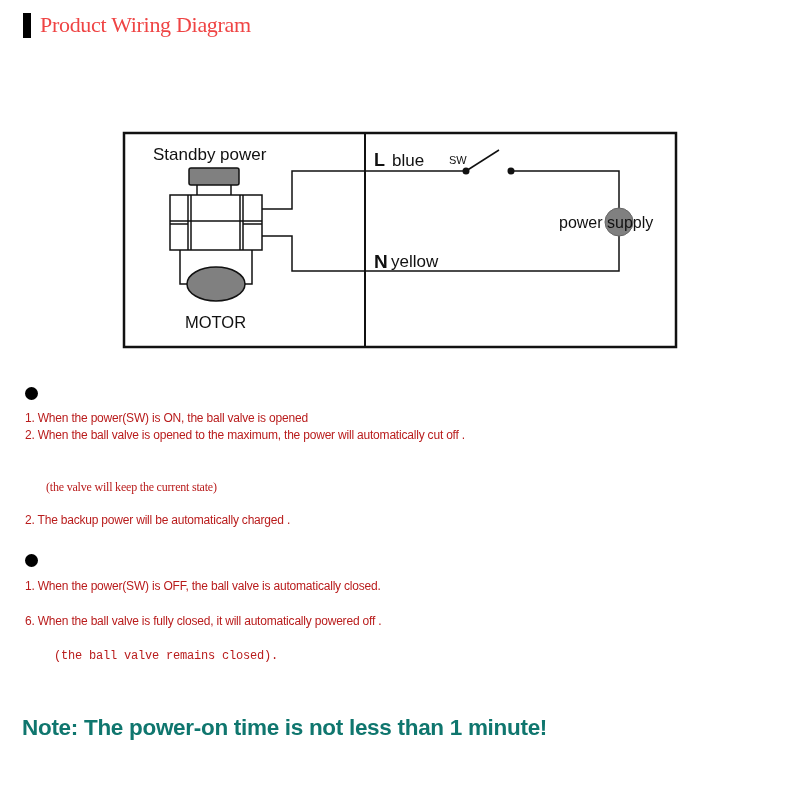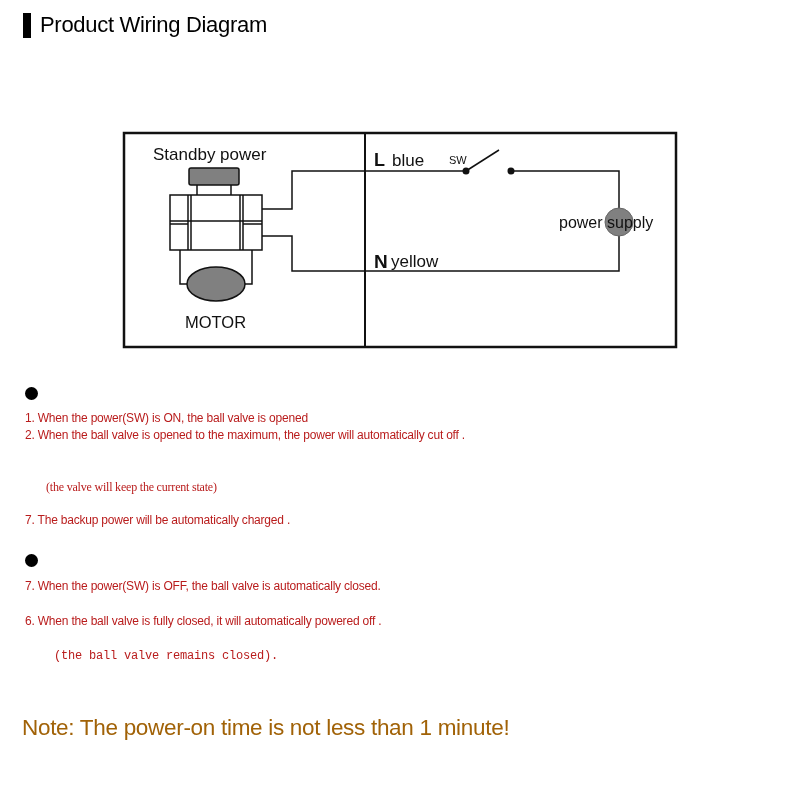--- a/index.html
+++ b/index.html
@@ -1,24 +1,24 @@
 <!DOCTYPE html>
 <html><head>
   <meta charset="utf-8">
   <style>
     html, body { margin: 0; padding: 0; background: #ffffff; }
     body { width: 800px; height: 800px; position: relative; overflow: hidden;
            font-family: "Liberation Sans", "DejaVu Sans", sans-serif; color: #111; }
     .title-bar { position: absolute; left: 23px; top: 13px; width: 8px; height: 25px; background: #000; }
-    .title { position: absolute; left: 40px; top: 12px; font-size: 22px; letter-spacing: -0.3px; color: #000000; }
+    .title { position: absolute; left: 40px; top: 12px; font-size: 22px; letter-spacing: -0.3px; color: #ef4444; font-family: Liberation Serif, serif; }
     svg.diagram { position: absolute; left: 0; top: 0; }
     .diagram text { font-family: "Liberation Sans", "DejaVu Sans", sans-serif; fill: #111; }
     .bullet { position: absolute; left: 25px; width: 13px; height: 13px; border-radius: 50%; background: #000; }
     .line { position: absolute; font-size: 12px; color: #b91c1c; white-space: nowrap; letter-spacing: -0.2px; }
-    .note { position: absolute; left: 22px; top: 715px; font-size: 22.5px; color: #a16207; white-space: nowrap; letter-spacing: -0.3px; }
+    .note { position: absolute; left: 22px; top: 715px; font-size: 22.5px; color: #0f766e; white-space: nowrap; letter-spacing: -0.3px; font-weight: bold; }
   </style>
 </head>
 <body>
 
 <div class="title-bar"></div>
 <div class="title">Product Wiring Diagram</div>
 
 <svg class="diagram" width="800" height="400" viewBox="0 0 800 400">
 
   <rect x="124" y="133" width="552" height="214" fill="none" stroke="#111" stroke-width="2.5"></rect>
@@ -65,20 +65,20 @@
   <text x="559" y="228" font-size="16">power supply</text>
 
   <text x="374" y="268" font-size="19" font-weight="bold">N</text>
   <text x="391" y="267" font-size="17">yellow</text>
 </svg>
 
 <div class="bullet" style="top:387px;"></div>
 <div class="line" style="left:25px; top:411px;">1.  When the power(SW) is ON, the ball valve is opened</div>
 <div class="line" style="left:25px; top:428px;">2.  When the ball valve is opened to the maximum, the power will automatically cut off .</div>
 <div class="line" style="left:46px; top:480px;font-family:Liberation Serif, serif;">(the valve will keep the current state)</div>
-<div class="line" style="left:25px; top:513px;">7.  The backup power will be automatically charged .</div>
+<div class="line" style="left:25px; top:513px;">2.  The backup power will be automatically charged .</div>
 
 <div class="bullet" style="top:554px;"></div>
-<div class="line" style="left:25px; top:579px;">7.  When the power(SW) is OFF, the ball valve is automatically closed.</div>
+<div class="line" style="left:25px; top:579px;">1.  When the power(SW) is OFF, the ball valve is automatically closed.</div>
 <div class="line" style="left:25px; top:614px;">6.   When the ball valve is fully closed, it will automatically powered off .</div>
 <div class="line" style="left:54px; top:649px;font-family:Liberation Mono, monospace;">(the ball valve remains closed).</div>
 
 <div class="note">Note: The power-on time is not less than 1 minute!</div>
 
 </body></html>

